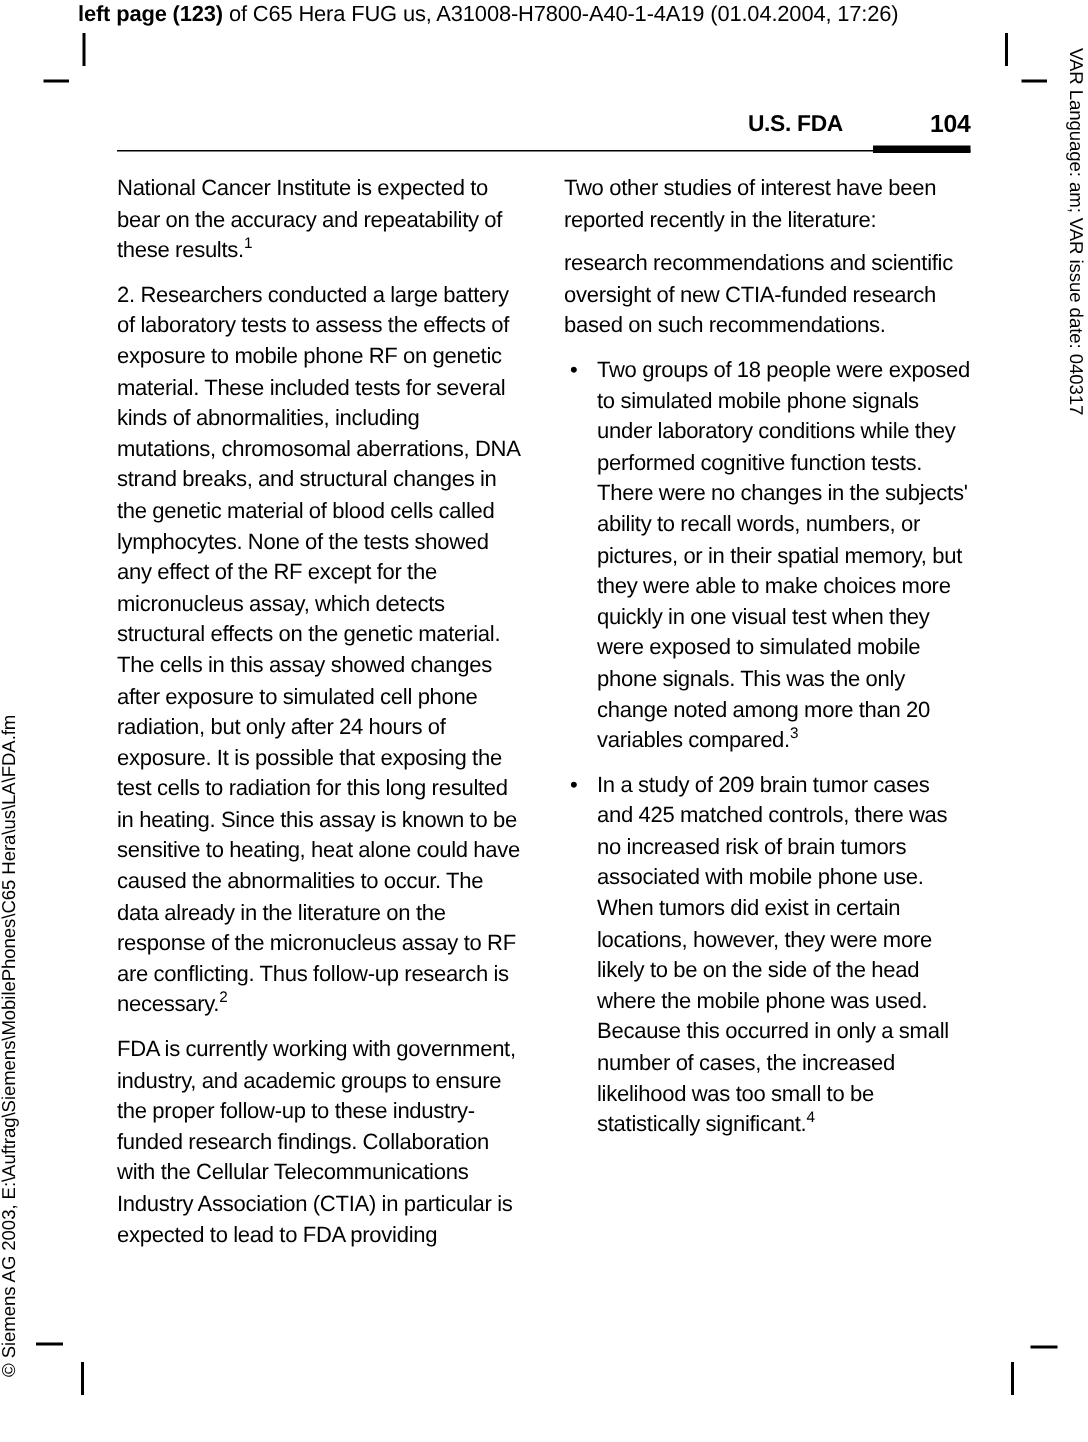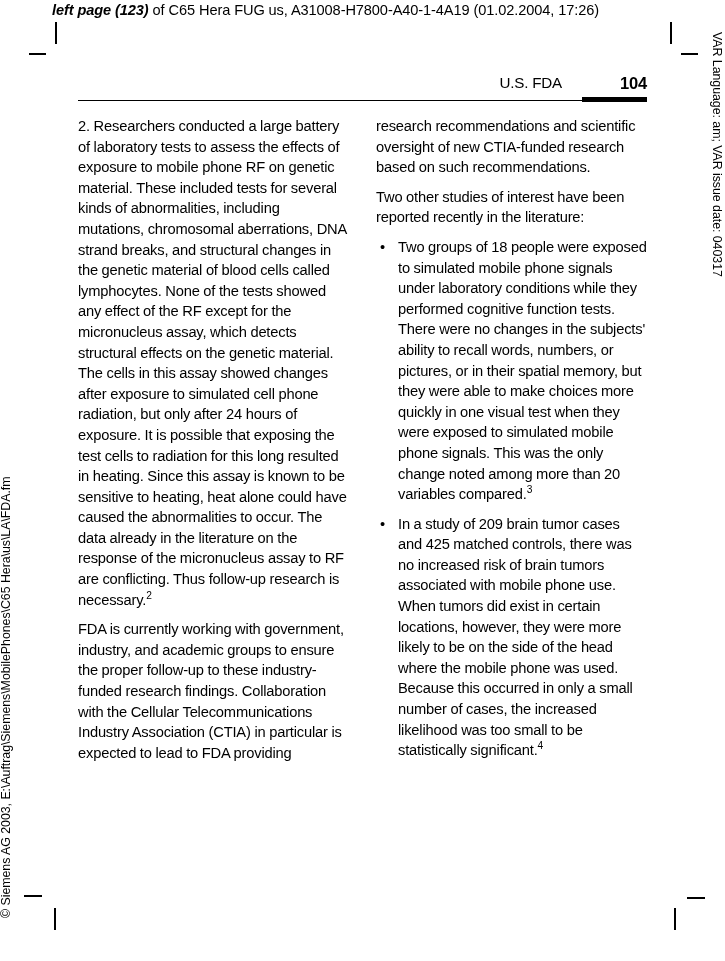--- a/index.html
+++ b/index.html
@@ -21,21 +21,21 @@
   
   .running-head {
     position: absolute;
     left: 52px;
     top: 0px;
     font-size: 14.6px;
     line-height: 20px;
     white-space: nowrap;
     letter-spacing: -0.1px;
   }
-  .running-head .rh-bold { font-weight: bold; font-style: italic; }
+  .running-head .rh-bold { font-weight: bold; }
 
   
   .mark {
     position: absolute;
     background: #000000;
   }
   .mark-v { width: 1.6px; }
   .mark-h { height: 1.6px; }
 
   
@@ -77,21 +77,21 @@
     left: 78px;
     top: 74px;
     width: 569px;
     height: 30px;
   }
   .page-header .hdr-title {
     position: absolute;
     right: 85px;
     top: 0px;
     font-size: 15.2px;
-    font-weight: normal;
+    font-weight: bold;
     letter-spacing: -0.2px;
   }
   .page-header .hdr-pageno {
     position: absolute;
     right: 0px;
     top: 0px;
     font-size: 16.5px;
     font-weight: bold;
     letter-spacing: -0.2px;
   }
@@ -160,21 +160,21 @@
     font-size: 10.2px;
     vertical-align: super;
     line-height: 0;
     letter-spacing: 0;
   }
 </style>
 </head>
 <body>
 
 <div class="running-head">
-  <span class="rh-bold">left page (123)</span><span> of C65 Hera FUG us, A31008-H7800-A40-1-4A19 (01.02.2004, 17:26)</span>
+  <span class="rh-bold">left page (123)</span><span> of C65 Hera FUG us, A31008-H7800-A40-1-4A19 (01.04.2004, 17:26)</span>
 </div>
 
 <div class="mark mark-v mark-tl-v"></div>
 <div class="mark mark-h mark-tl-h"></div>
 <div class="mark mark-v mark-tr-v"></div>
 <div class="mark mark-h mark-tr-h"></div>
 <div class="mark mark-h mark-bl-h"></div>
 <div class="mark mark-v mark-bl-v"></div>
 <div class="mark mark-h mark-br-h"></div>
 <div class="mark mark-v mark-br-v"></div>
@@ -184,24 +184,25 @@
 
 <div class="page-header">
   <span class="hdr-title">U.S. FDA</span>
   <span class="hdr-pageno">104</span>
 </div>
 <div class="rule-thin"></div>
 <div class="rule-thick"></div>
 
 <div class="columns">
   <div class="col col-left" id="col-left">
+      <p class="para"><span>National Cancer Institute is expected to bear on the accuracy and repeatability of these results.</span><sup class="fn">1</sup></p>
       <p class="para"><span>2. Researchers conducted a large battery of laboratory tests to assess the effects of exposure to mobile phone RF on genetic material. These included tests for several kinds of abnormalities, including mutations, chromosomal aberrations, DNA strand breaks, and structural changes in the genetic material of blood cells called lymphocytes. None of the tests showed any effect of the RF except for the micronucleus assay, which detects structural effects on the genetic material. The cells in this assay showed changes after exposure to simulated cell phone radiation, but only after 24 hours of exposure. It is possible that exposing the test cells to radiation for this long resulted in heating. Since this assay is known to be sensitive to heating, heat alone could have caused the abnormalities to occur. The data already in the literature on the response of the micronucleus assay to RF are conflicting. Thus follow-up research is necessary.</span><sup class="fn">2</sup></p>
       <p class="para"><span>FDA is currently working with government, industry, and academic groups to ensure the proper follow-up to these industry-funded research findings. Collaboration with the Cellular Telecommunications Industry Association (CTIA) in particular is expected to lead to FDA providing</span></p>
     </div>
   <div class="col col-right" id="col-right">
+      <p class="para"><span>Two other studies of interest have been reported recently in the literature:</span></p>
       <p class="para"><span>research recommendations and scientific oversight of new CTIA-funded research based on such recommendations.</span></p>
-      <p class="para"><span>Two other studies of interest have been reported recently in the literature:</span></p>
       <ul class="bullets">
         <li><span class="bullet-dot">•</span><span>Two groups of 18 people were exposed to simulated mobile phone signals under laboratory conditions while they performed cognitive function tests. There were no changes in the subjects' ability to recall words, numbers, or pictures, or in their spatial memory, but they were able to make choices more quickly in one visual test when they were exposed to simulated mobile phone signals. This was the only change noted among more than 20 variables compared.</span><sup class="fn">3</sup></li>
         <li><span class="bullet-dot">•</span><span>In a study of 209 brain tumor cases and 425 matched controls, there was no increased risk of brain tumors associated with mobile phone use. When tumors did exist in certain locations, however, they were more likely to be on the side of the head where the mobile phone was used. Because this occurred in only a small number of cases, the increased likelihood was too small to be statistically significant.</span><sup class="fn">4</sup></li>
       </ul>
     </div>
 </div>
 
 </body></html>

